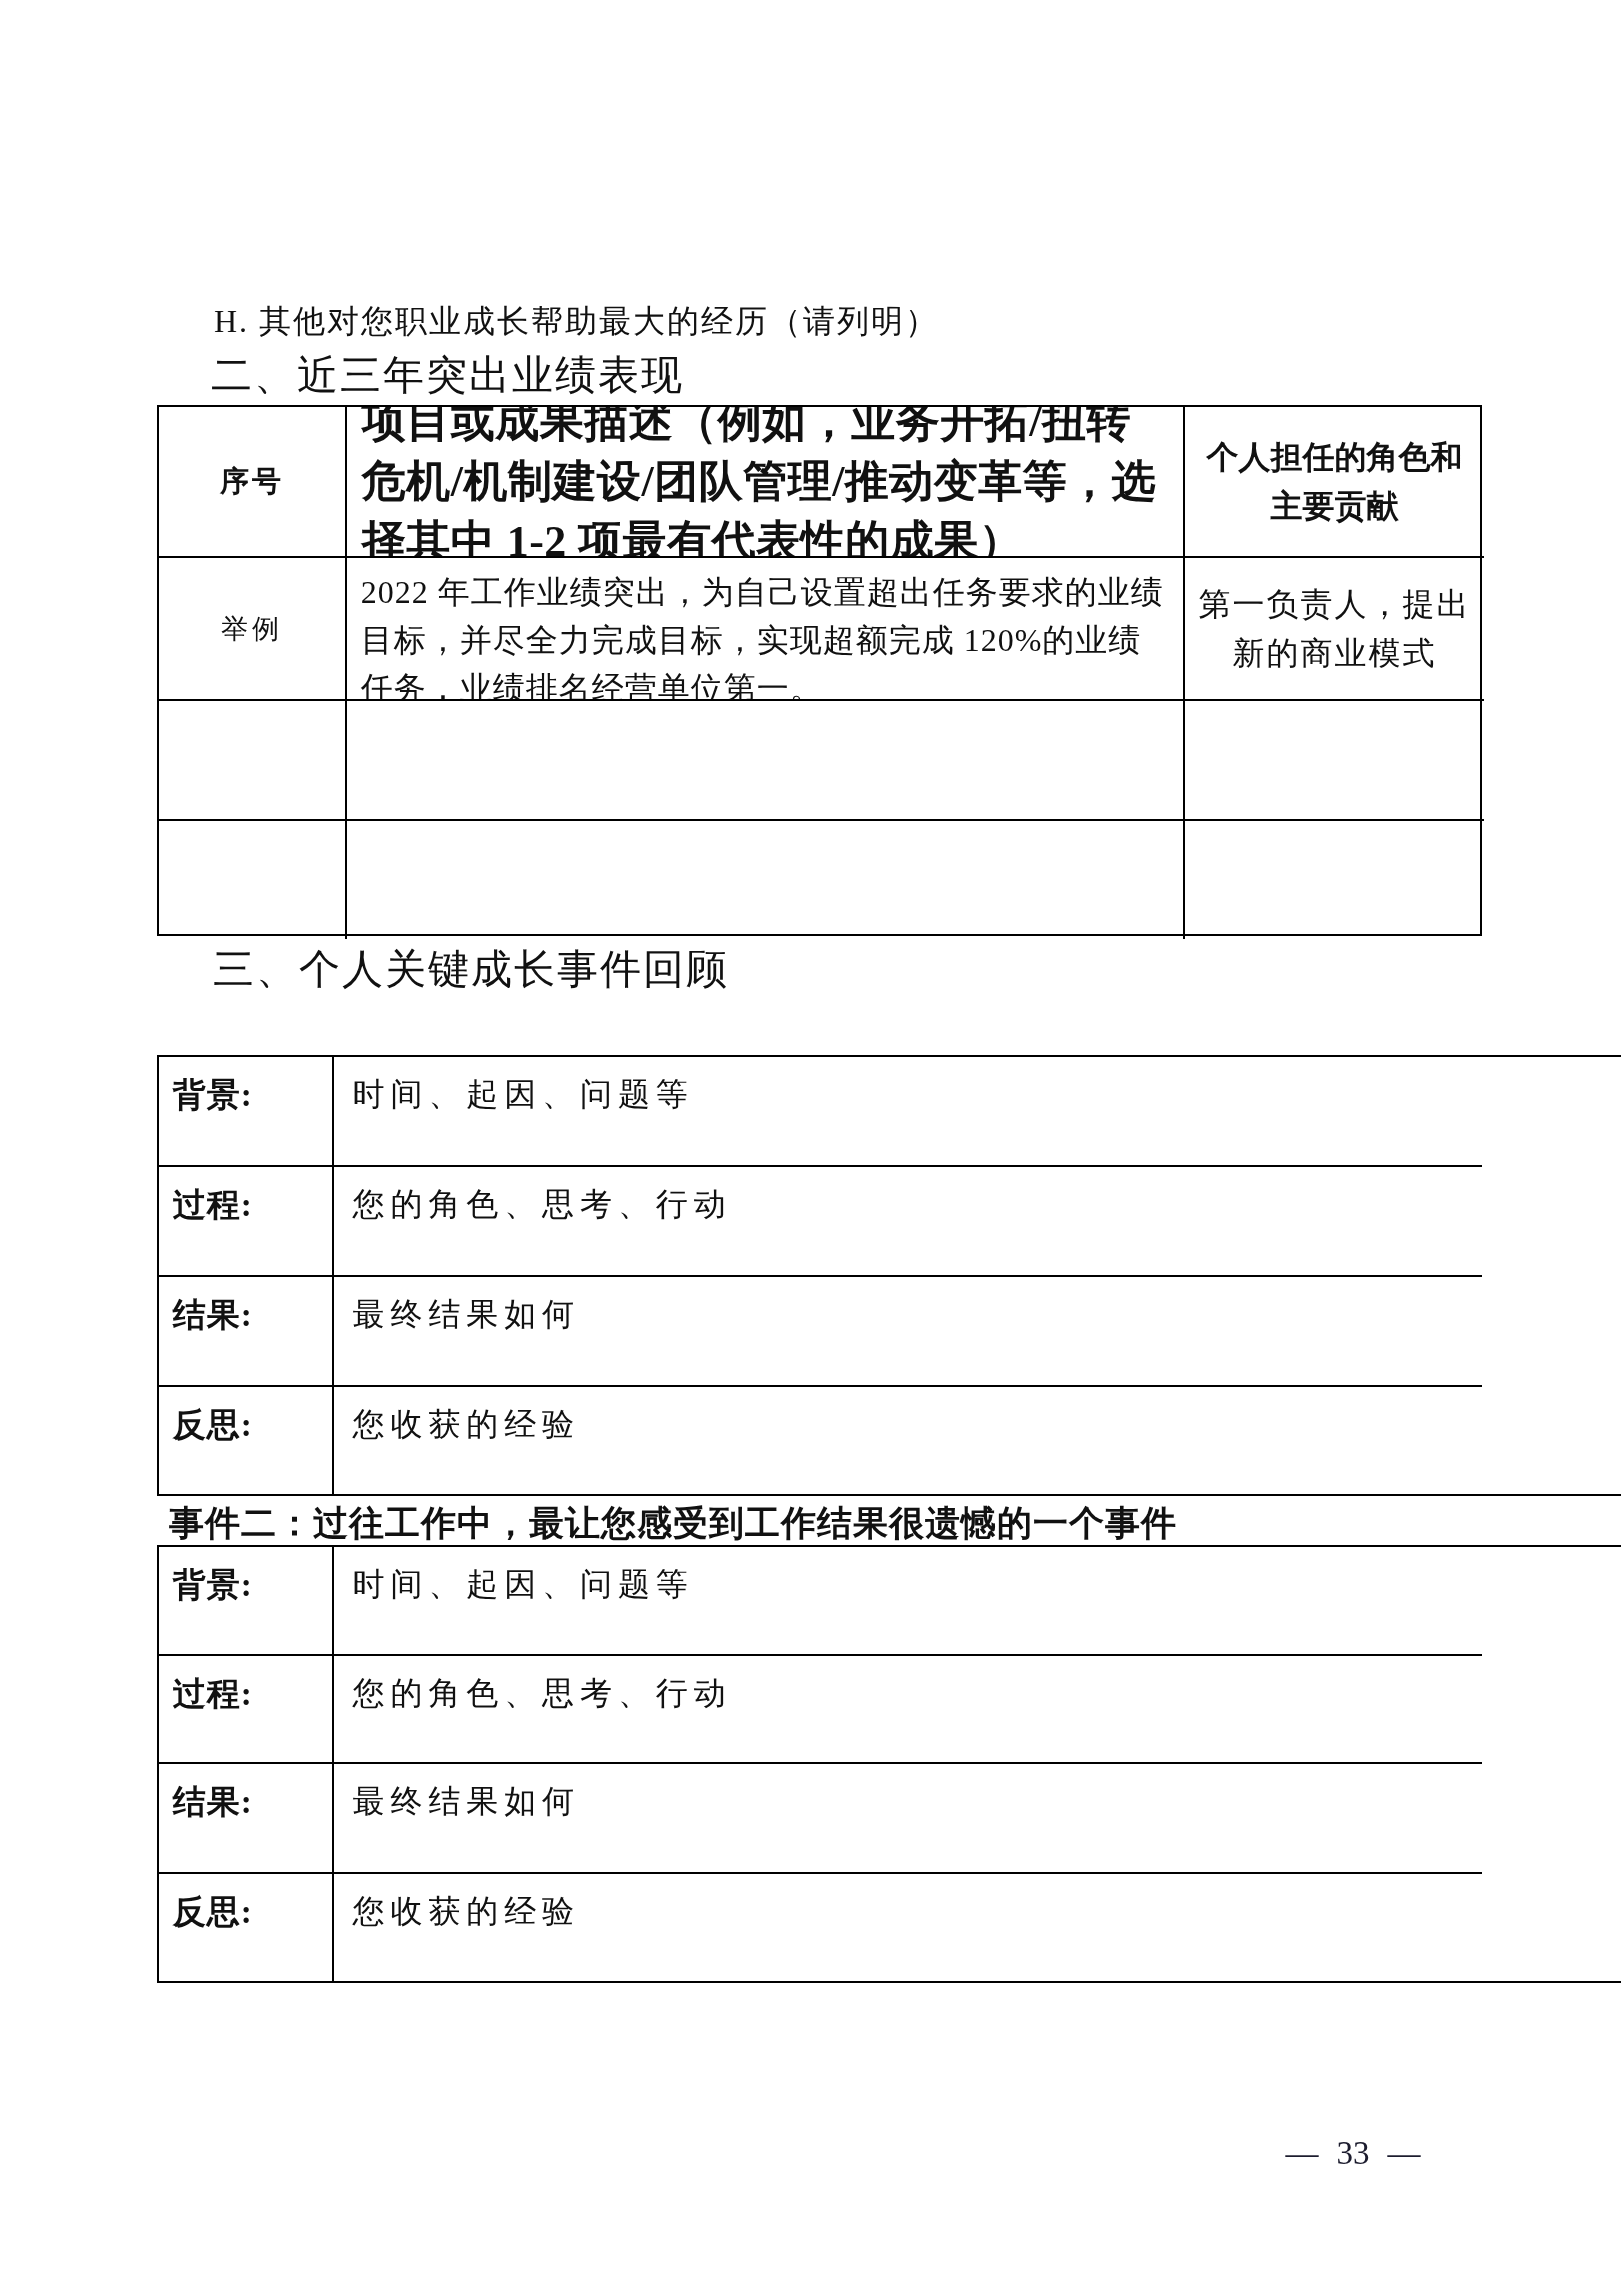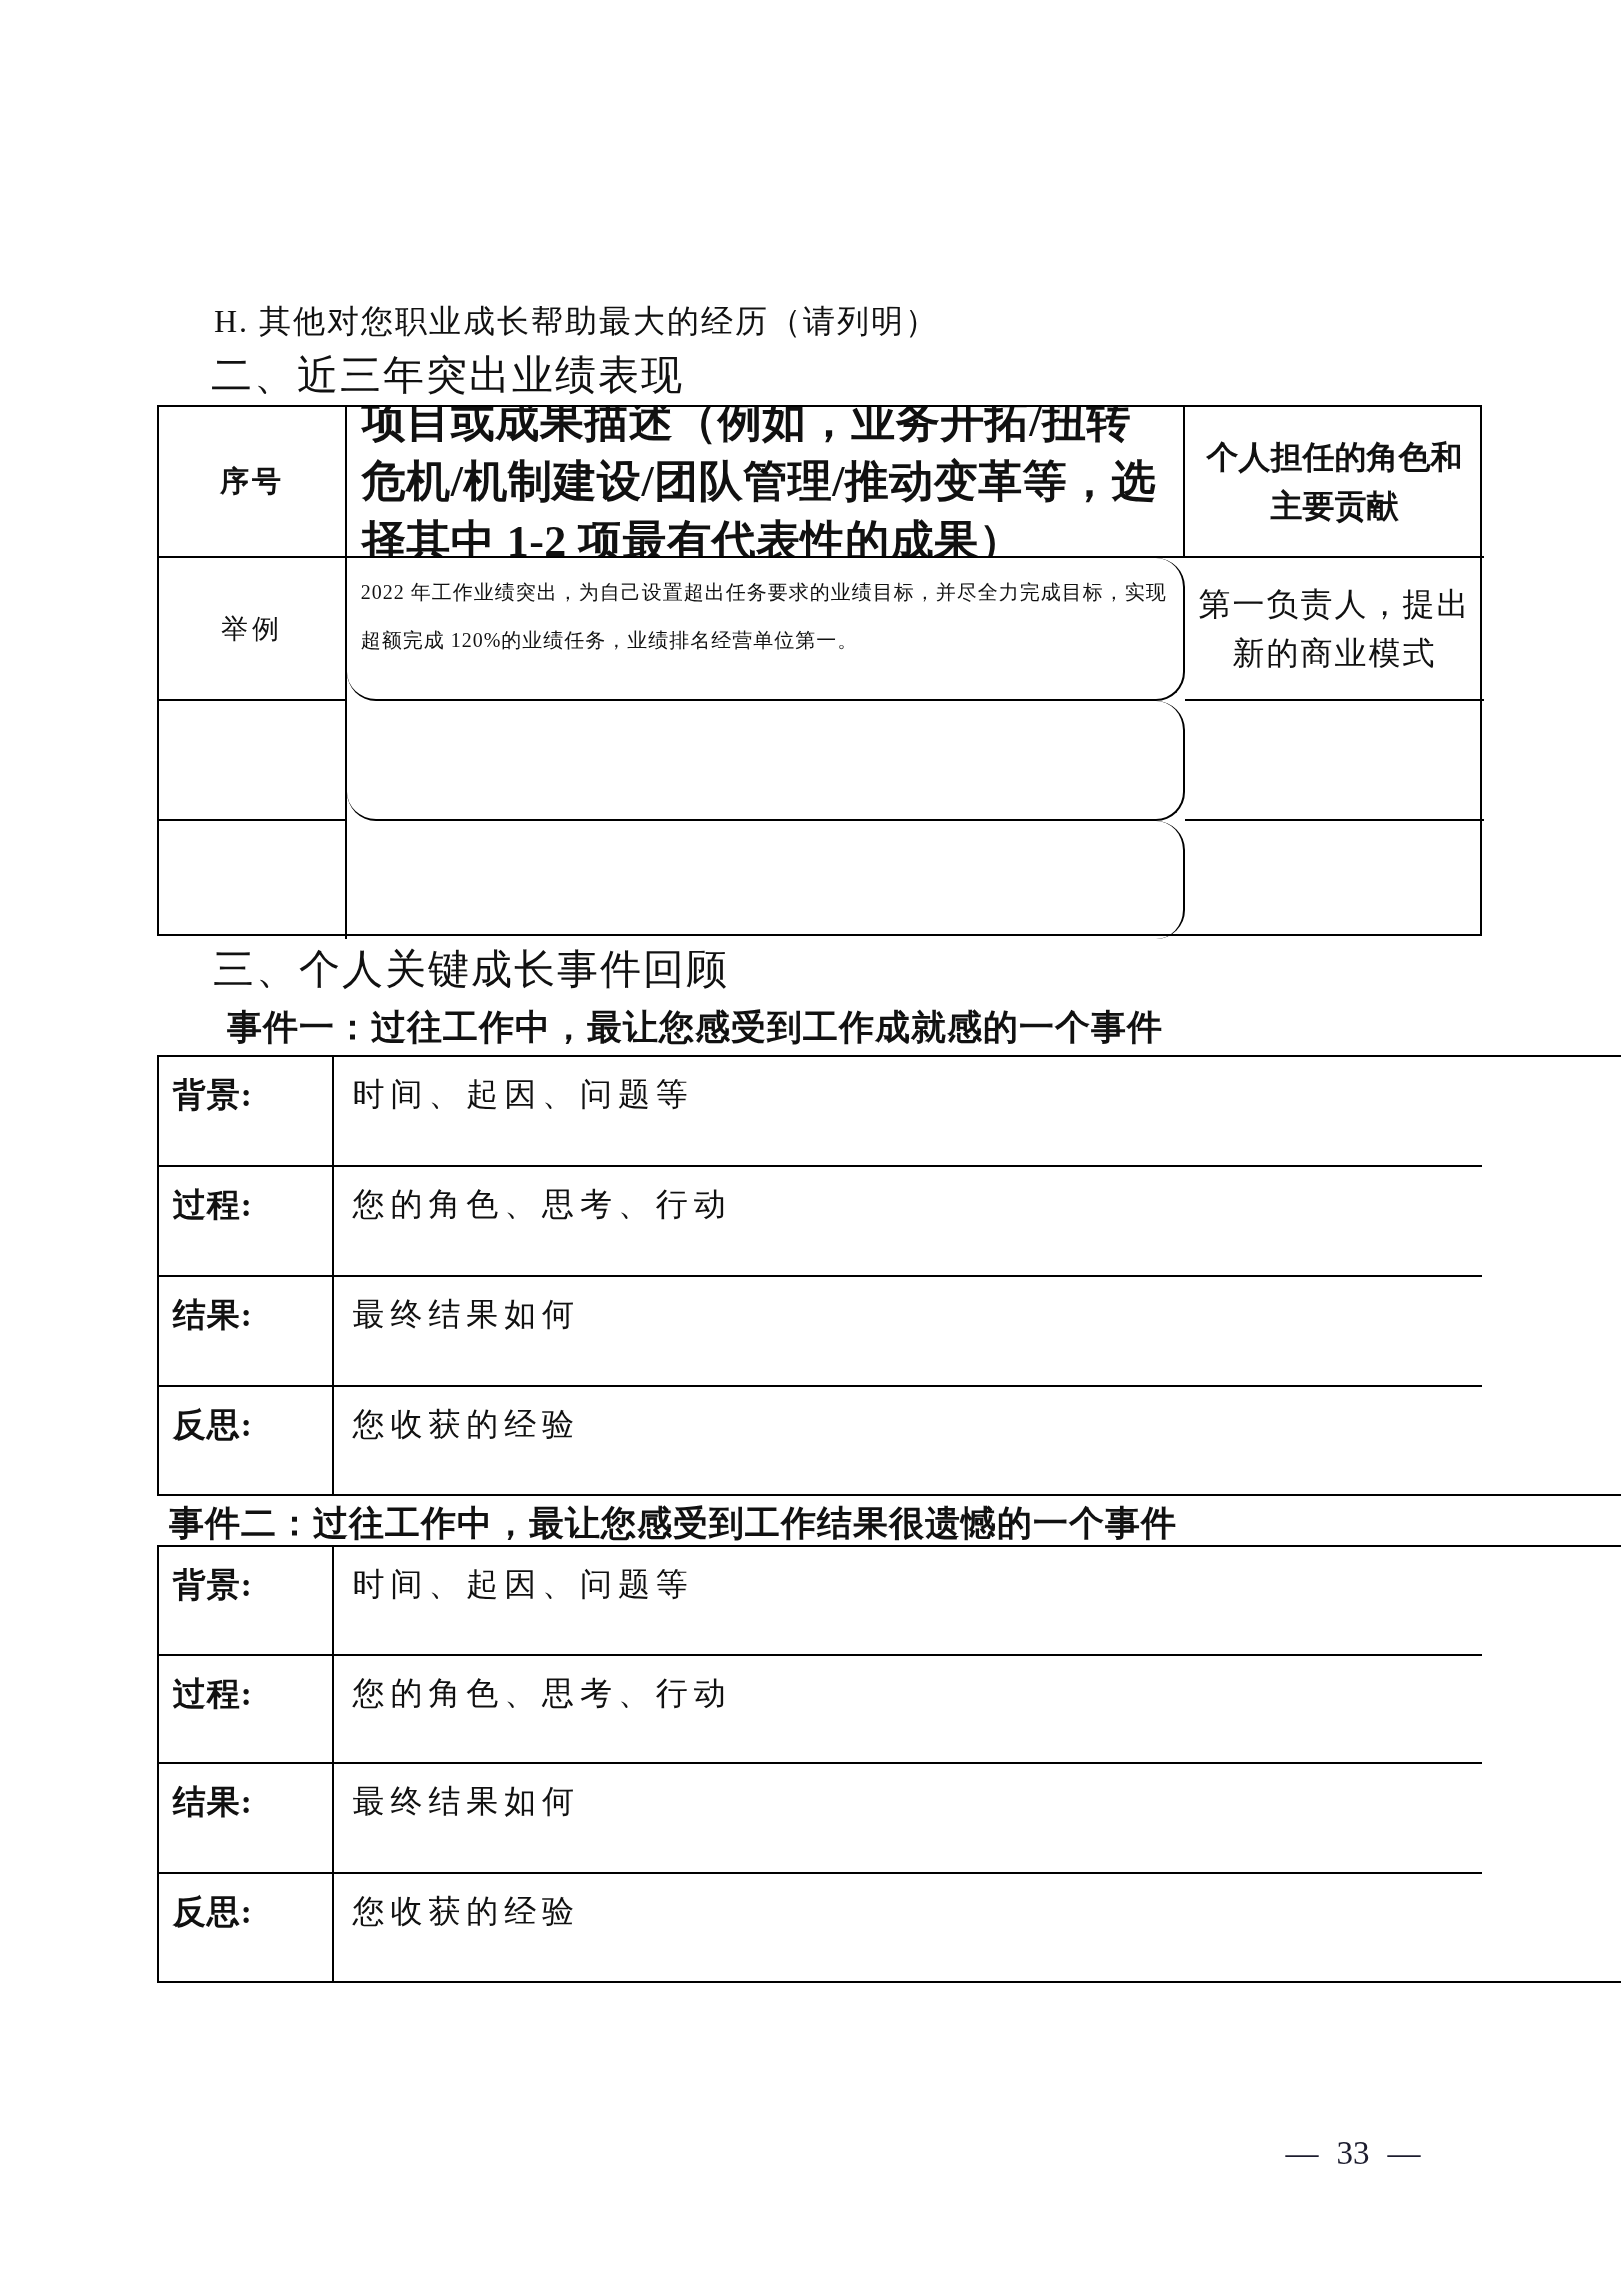--- a/index.html
+++ b/index.html
@@ -89,25 +89,24 @@
     font-weight: bold;
     font-size: 32px;
     line-height: 49px;
     padding: 0 13.7px;
   }
   .t1-no {
     font-size: 27px;
     letter-spacing: 3.9px;
   }
   .t1-desc {
-    font-size: 20px;
+    font-size: 32px;
     line-height: 48px;
     padding: 9.8px 13.7px 0 13.7px;
     letter-spacing: 1px;
-    border-radius: 29px;
   }
   .t1-role {
     font-size: 32px;
     line-height: 49px;
     padding: 0 9.8px;
     letter-spacing: 2px;
   }
 
   
   .event-title {
@@ -190,21 +189,20 @@
     <div class="t1-desc"></div>
     <div class="cell-center t1-role last-col"></div>
 
     <div class="cell-center t1-no last-row"></div>
     <div class="t1-desc last-row"></div>
     <div class="cell-center t1-role last-col last-row"></div>
   </div>
 
   <div class="sec-title sec3">三、个人关键成长事件回顾</div>
 
-  <div class="event-title ev1-title">事件一：过往工作中，最让您感受到工作成就感的一个事件</div>
 
   <div class="ev-table ev1">
     <div class="ev-label">背景:</div>
     <div class="ev-hint">时间、起因、问题等</div>
     <div class="ev-label">过程:</div>
     <div class="ev-hint">您的角色、思考、行动</div>
     <div class="ev-label">结果:</div>
     <div class="ev-hint">最终结果如何</div>
     <div class="ev-label last-row">反思:</div>
     <div class="ev-hint last-row">您收获的经验</div>

